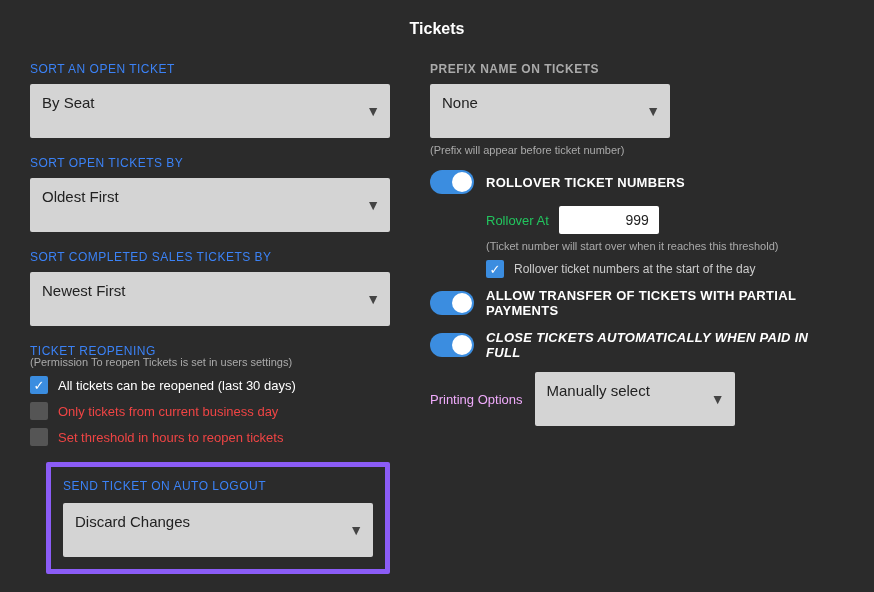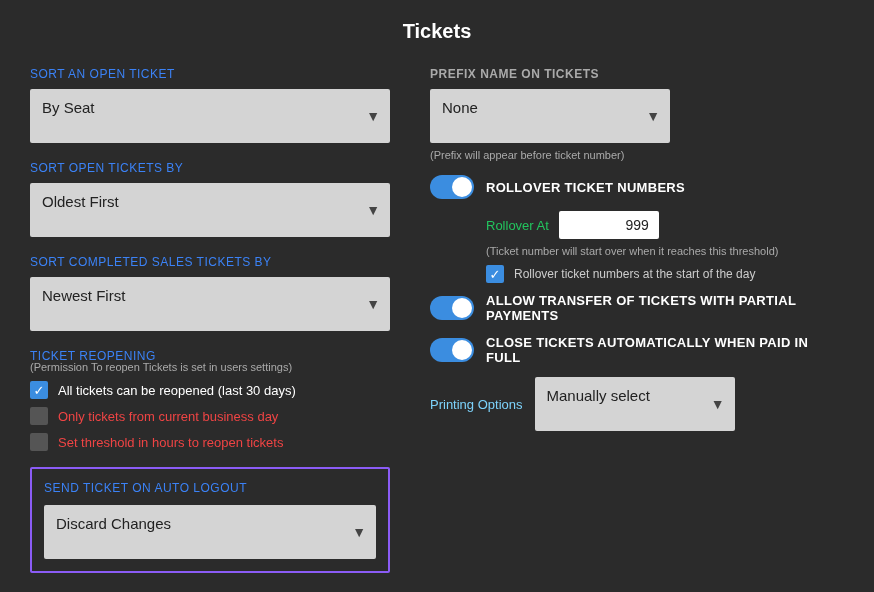--- a/index.html
+++ b/index.html
@@ -6,21 +6,21 @@
     body {
       background: #2b2b2b;
       color: #fff;
       font-family: Arial, sans-serif;
       width: 874px;
       min-height: 592px;
       padding: 20px 30px;
     }
     h1 {
       text-align: center;
-      font-size: 20px;
+      font-size: 16px;
       font-weight: bold;
       margin-bottom: 24px;
       color: #fff;
     }
     .main-layout {
       display: flex;
       gap: 40px;
     }
     .left-col {
       flex: 0 0 360px;
@@ -101,23 +101,24 @@
       position: absolute;
       top: 50%;
       left: 50%;
       transform: translate(-50%, -50%);
     }
     .cb.unchecked {
       background: #555;
     }
     .send-ticket-section {
       margin-top: 16px;
-      border: 2px solid #8b5cf6;
+      border: 5px solid #8b5cf6;
       padding: 12px;
       border-radius: 2px;
+      margin-left: 16px;
     }
     
     .right-section-label {
       font-size: 12px;
       font-weight: bold;
       color: #aaa;
       letter-spacing: 0.5px;
       margin-bottom: 8px;
       text-transform: uppercase;
     }
@@ -192,21 +193,21 @@
       margin-bottom: 8px;
     }
     .printing-row {
       display: flex;
       align-items: center;
       gap: 12px;
       margin-top: 8px;
     }
     .printing-label {
       font-size: 13px;
-      color: #7dd3fc;
+      color: #f0abfc;
       white-space: nowrap;
     }
     .printing-select-wrapper {
       position: relative;
       width: 200px;
     }
   </style>
 </head>
 <body>
 
@@ -302,21 +303,21 @@
         <div class="cb checked"></div>
         <label style="font-size:12px; color:#ccc;">Rollover ticket numbers at the start of the day</label>
       </div>
     </div>
 
     <div class="toggle-row" style="margin-top:10px;">
       <div class="toggle"></div>
       <span class="toggle-label">ALLOW TRANSFER OF TICKETS WITH PARTIAL PAYMENTS</span>
     </div>
 
-    <div class="toggle-row" style="margin-top:4px;">
+    <div class="toggle-row" style="margin-top:4px;font-style:italic;">
       <div class="toggle"></div>
       <span class="toggle-label">CLOSE TICKETS AUTOMATICALLY WHEN PAID IN FULL</span>
     </div>
 
     <div class="printing-row" style="margin-top:12px;">
       <span class="printing-label">Printing Options</span>
       <div class="printing-select-wrapper custom-select-wrapper" style="margin-bottom:0;">
         <select class="custom-select">
           <option>Manually select</option>
           <option>Always print</option>

